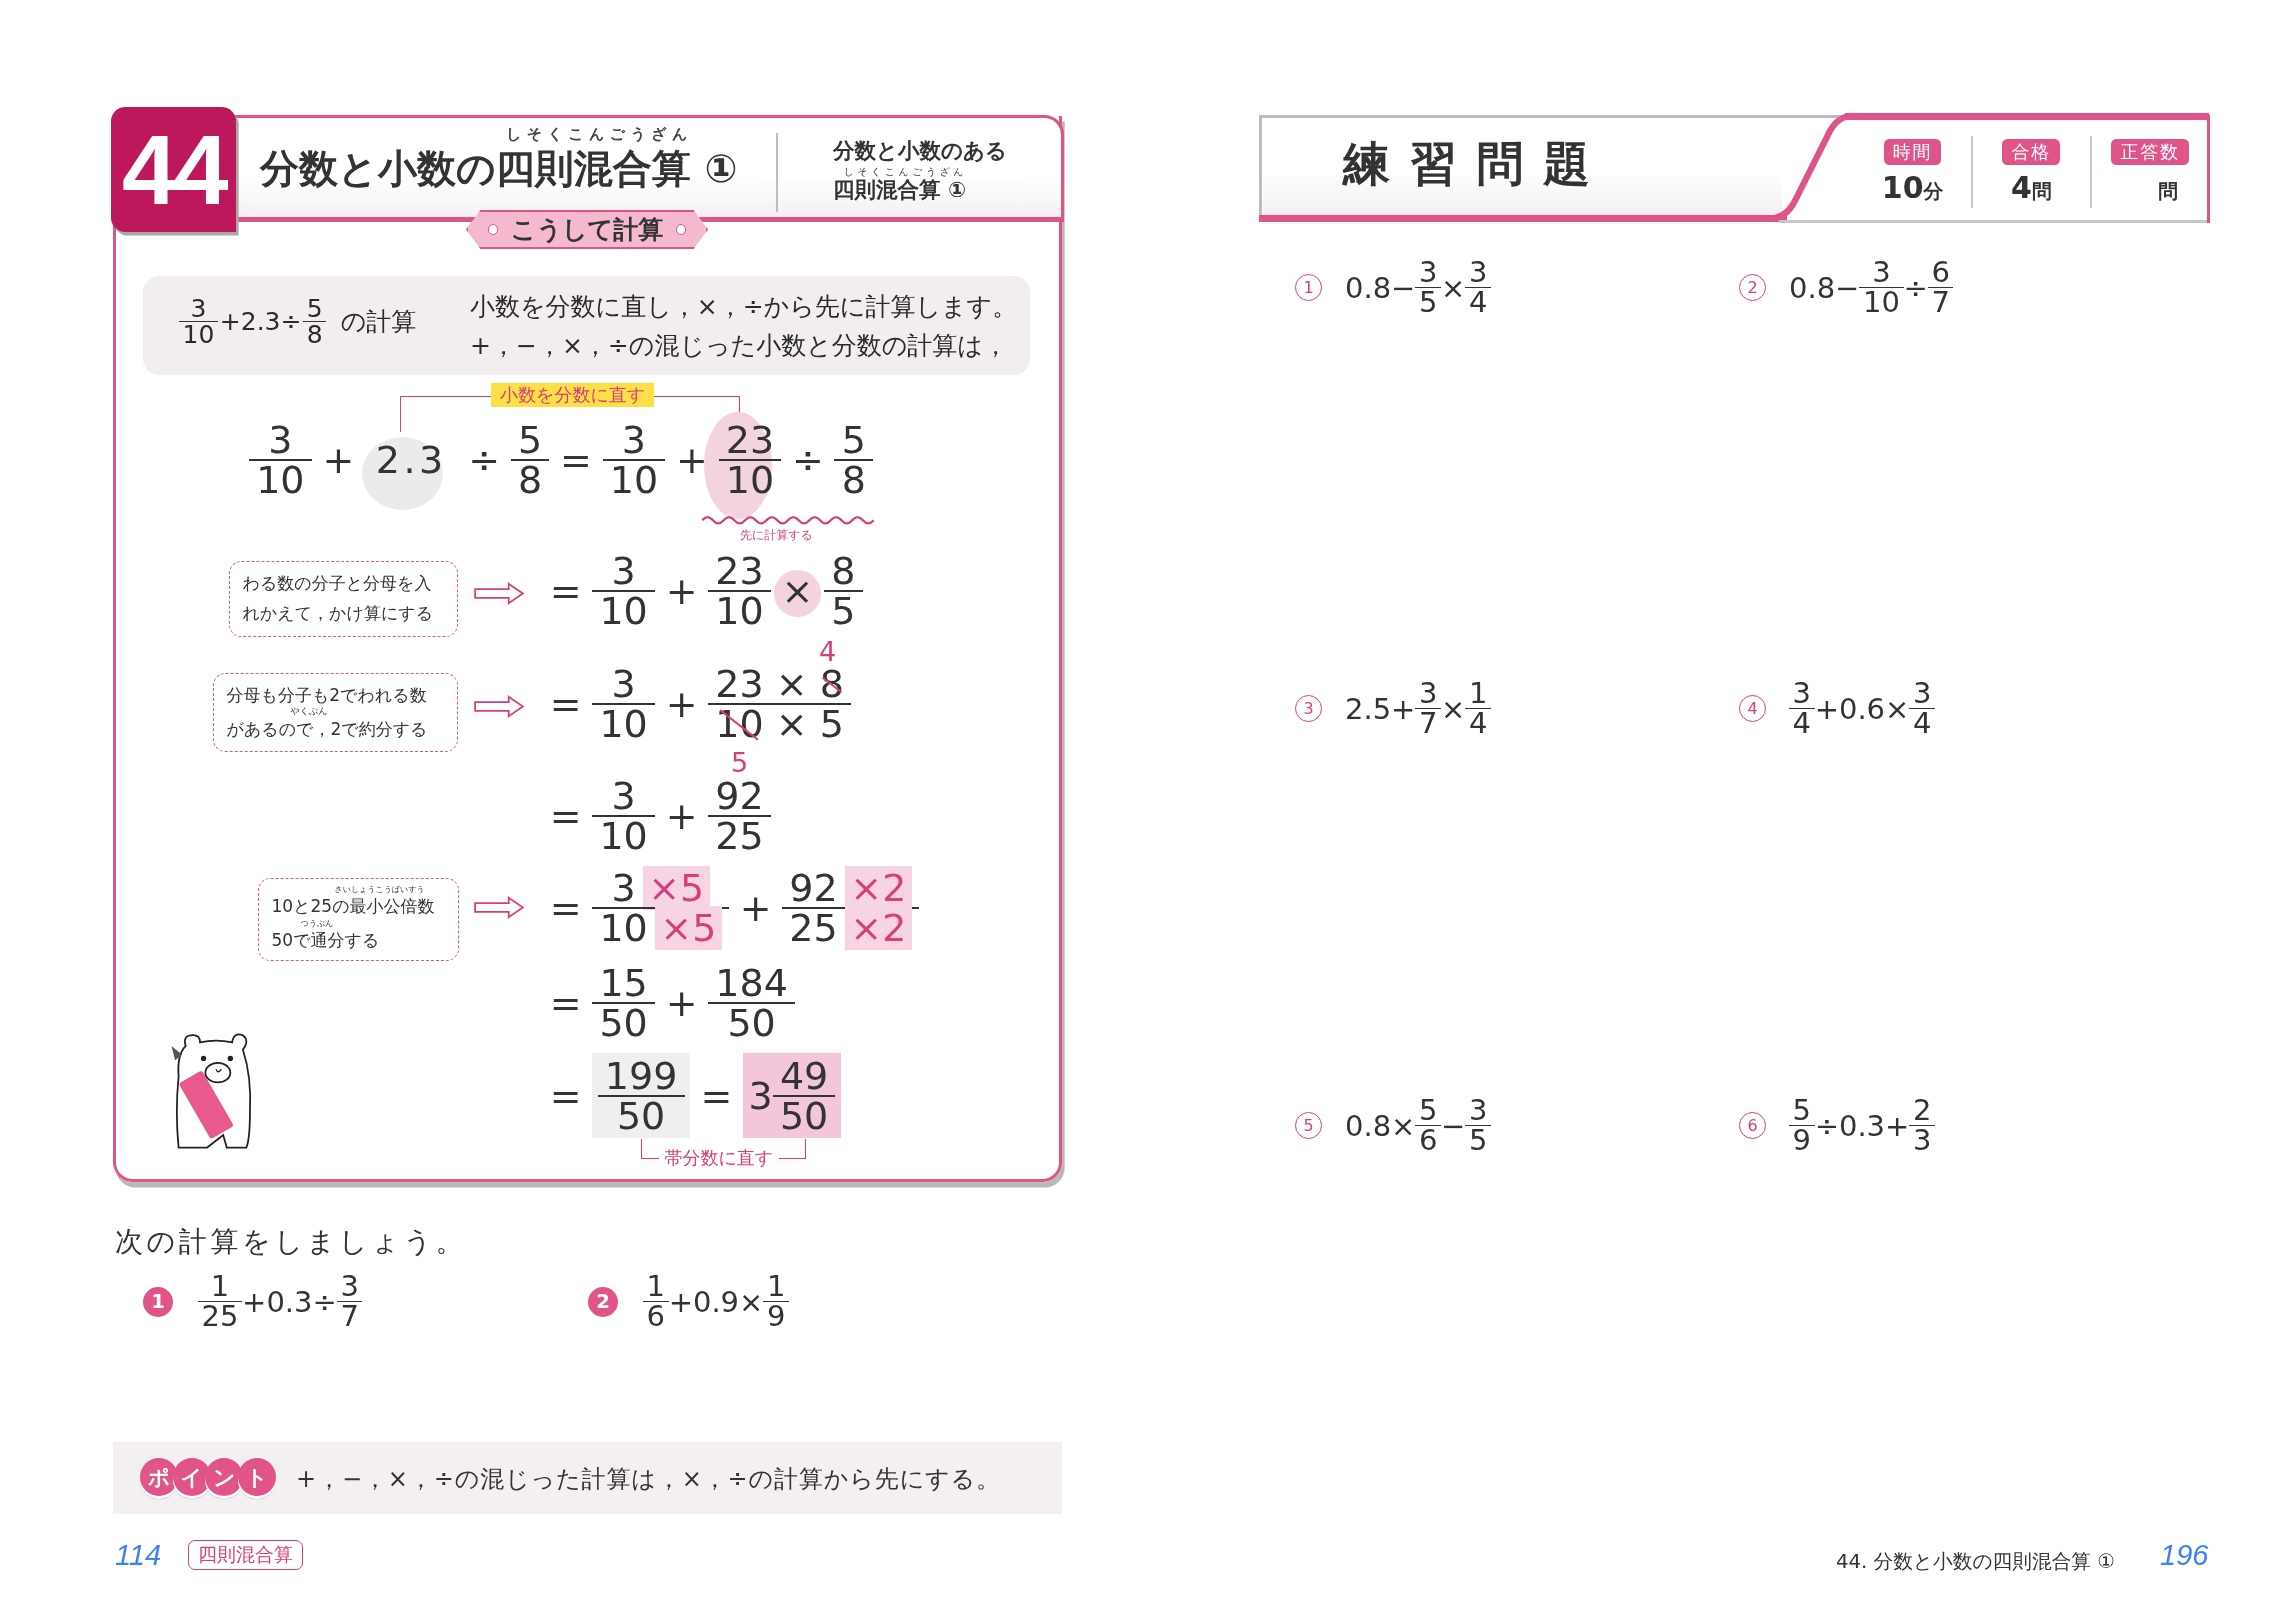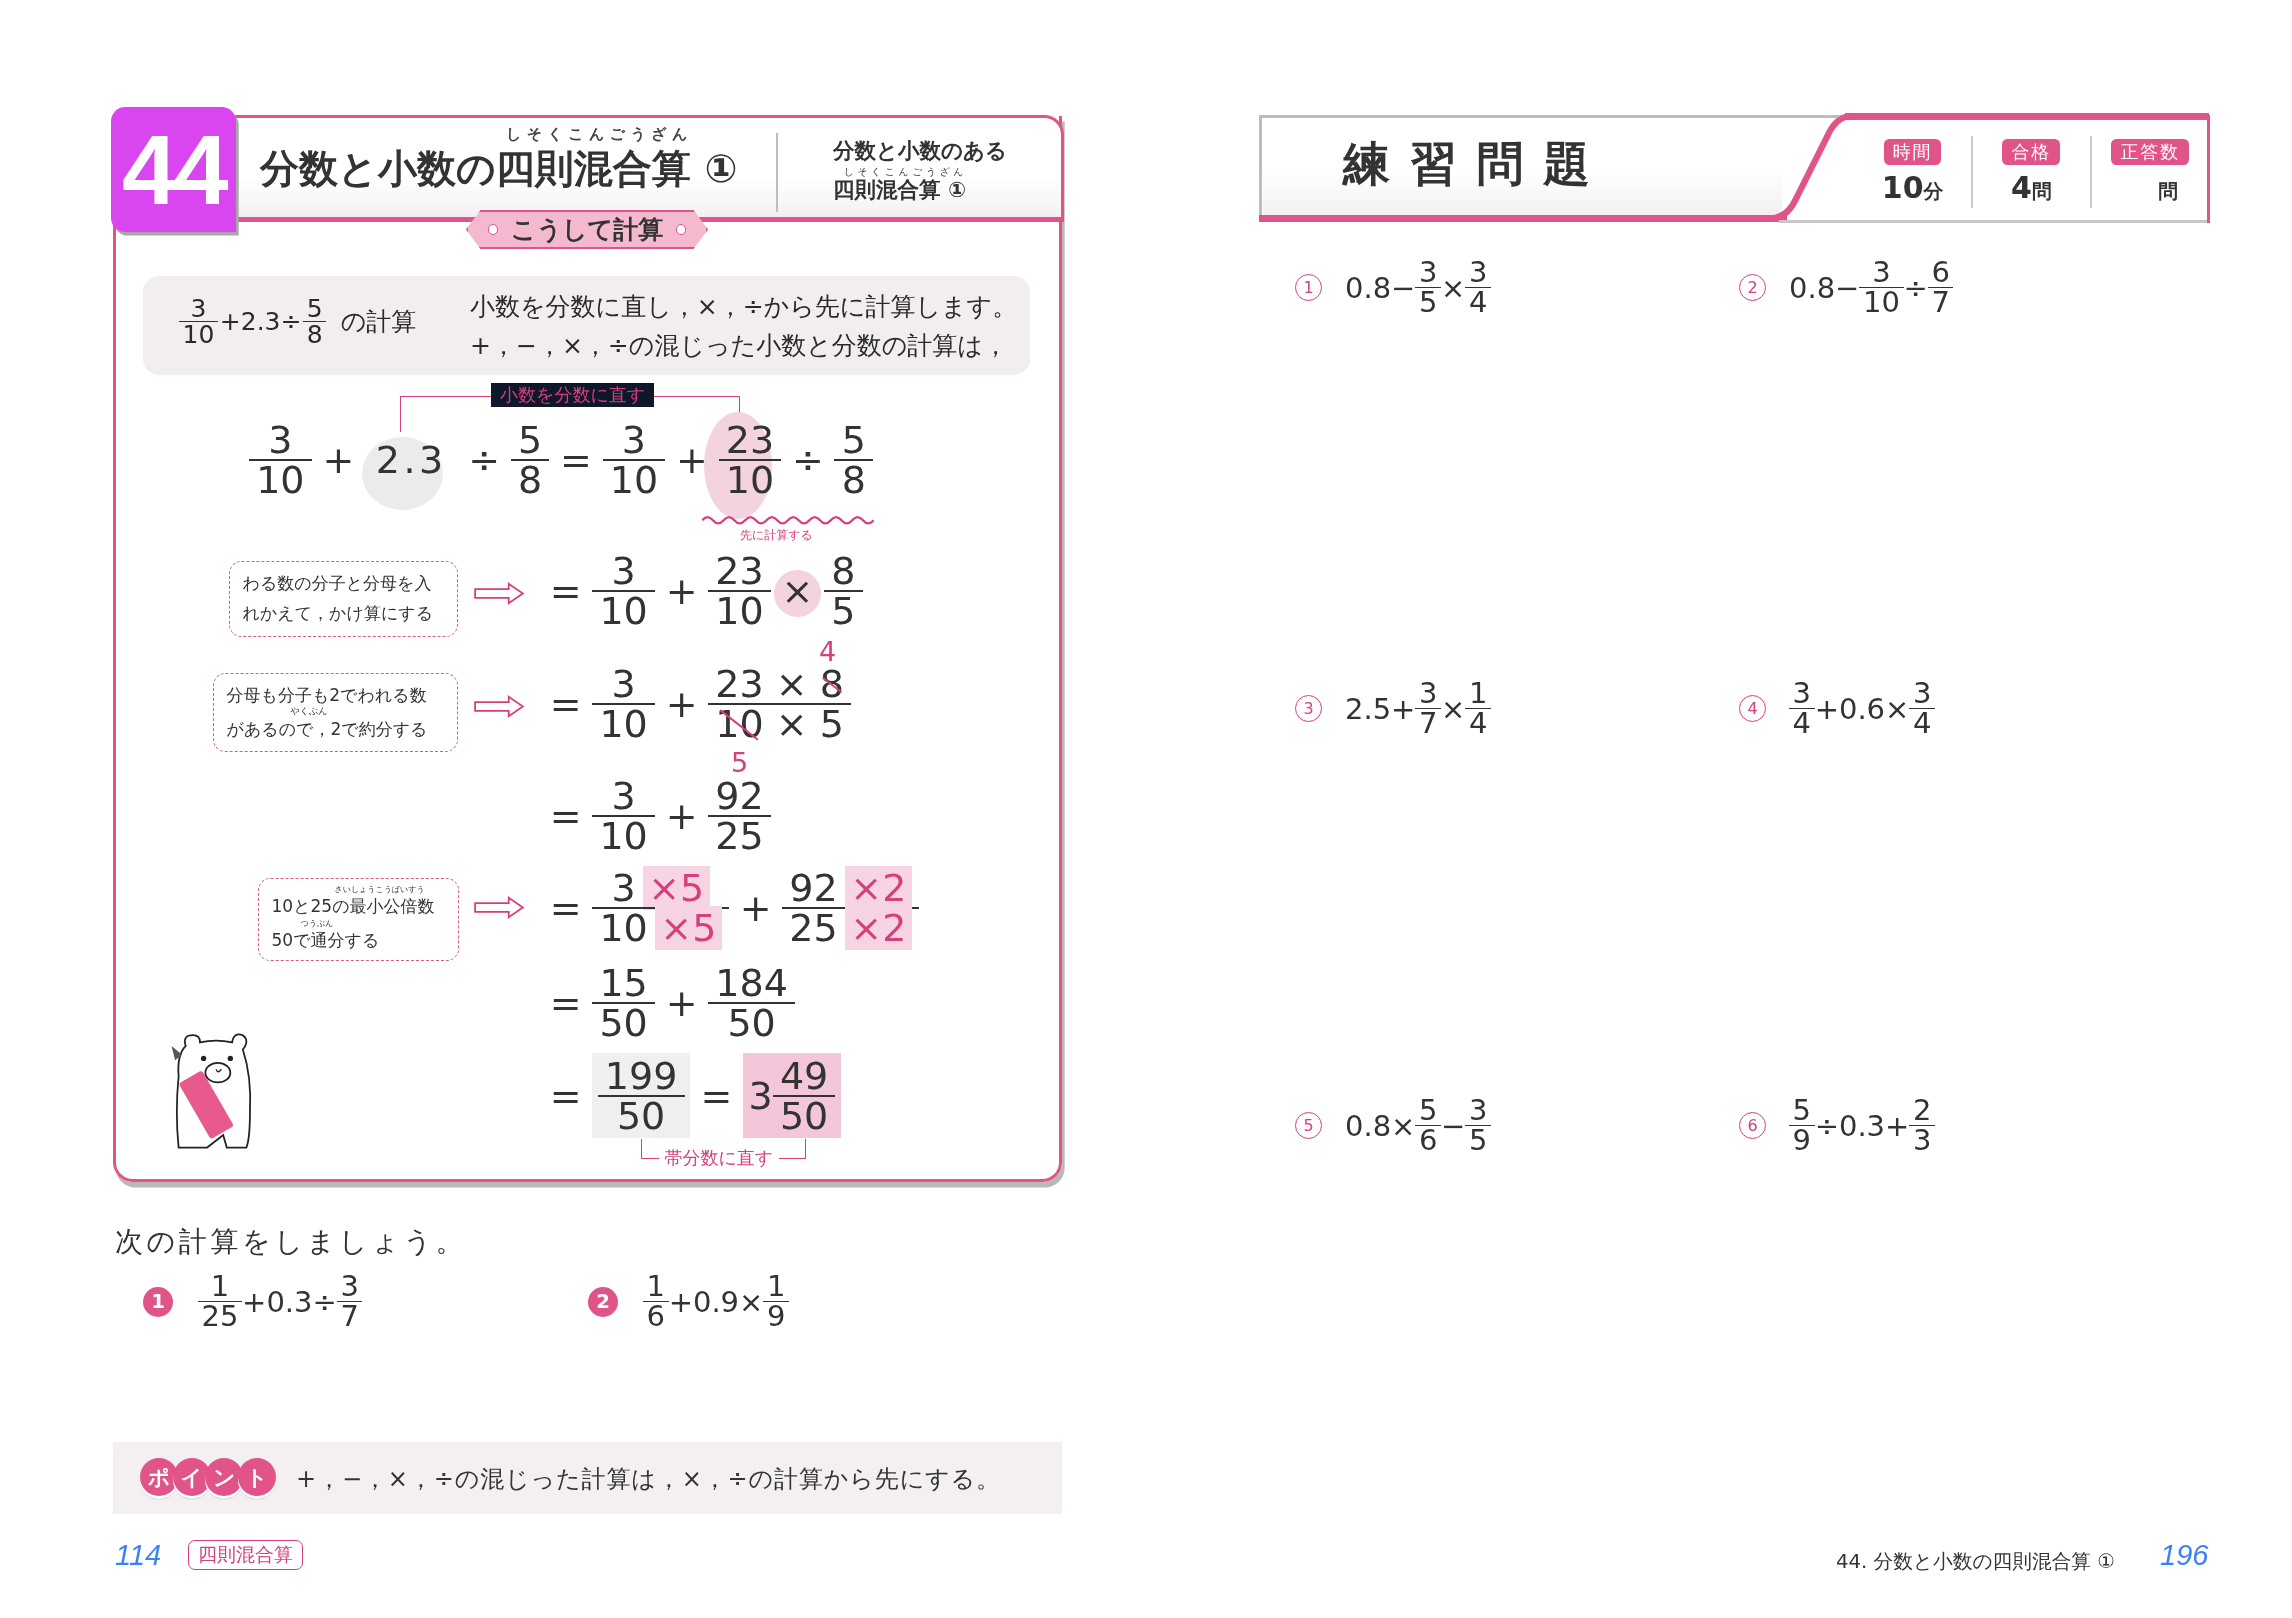--- a/index.html
+++ b/index.html
@@ -23,21 +23,21 @@
     box-shadow: 2.7px 5.4px 0 #b9b9b9;
   }
   .lesson-header {
     left: 211px; top: 115px; width: 853px; height: 107px;
     background: linear-gradient(180deg, #ffffff 0%, #ffffff 60%, #f4f0f2 100%);
     border: 3.6px solid #e0548a; border-left: none; border-bottom: 5.4px solid #e0548a;
     border-radius: 0 19.7px 0 0;
   }
   .lesson-badge {
     left: 111px; top: 107px; width: 125px; height: 125px;
-    background: #d946ef; border-radius: 14.3px 14.3px 0 14.3px;
+    background: #be185d; border-radius: 14.3px 14.3px 0 14.3px;
     color: #fff; font-family: "Liberation Sans", sans-serif; font-weight: bold; font-size: 99px;
     display: flex; align-items: center; justify-content: center; letter-spacing: -3.6px;
     box-shadow: 2.7px 3.6px 0 #a8a8a8;
   }
   .lesson-title { left: 260px; top: 125px; font-size: 39px; color: #333; white-space: nowrap; font-weight: bold; }
   .ruby { font-size: 15px; color: #444; letter-spacing: 5.4px; }
   .title-divider { left: 776px; top: 133px; width: 1.8px; height: 79px; background: #bdbdbd; }
   .subtitle { left: 833px; top: 136px; font-size: 21.5px; line-height: 1.35; color: #333; font-weight: bold; }
   .subtitle .ruby-s { font-size: 9.9px; letter-spacing: 3.6px; display: block; font-weight: normal; margin-left: 10.7px; }
 
@@ -176,21 +176,21 @@
       <span class="den">8</span>
     </span>
   <span style="margin-left:12.5px">の計算</span>
 </div>
 <div class="abs intro-text">
   <div>小数を分数に直し，×，÷から先に計算します。</div>
   <div>+，−，×，÷の混じった小数と分数の計算は，</div>
 </div>
 
 <div class="abs bracket-line" style="left:400px;top:396px;width:340px;height:36px;border-width:1.8px 1.8px 0 1.8px;"></div>
-<div class="abs pink-note" style="left:491px;top:383px;background:#0f172a;padding:0 9px;">小数を分数に直す</div>
+<div class="abs pink-note" style="left:491px;top:383px;background:#fde047;padding:0 9px;">小数を分数に直す</div>
 
 <div class="abs grey-blob" style="left:362px;top:437px;width:81px;height:73px;"></div>
 <div class="abs pink-blob" style="left:704px;top:412px;width:68px;height:107px;"></div>
 <div class="abs eq-row" style="left:249px;top:421px;">
   <span class="frac">
       <span class="num">3</span>
       <span class="bar"></span>
       <span class="den">10</span>
     </span>
   <span class="op">+</span>

